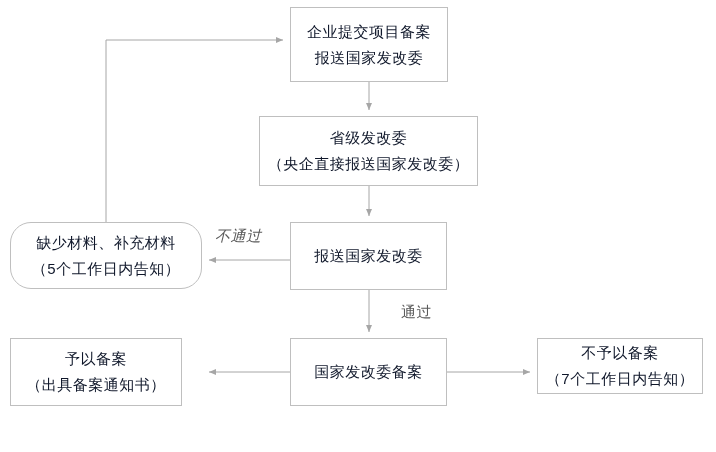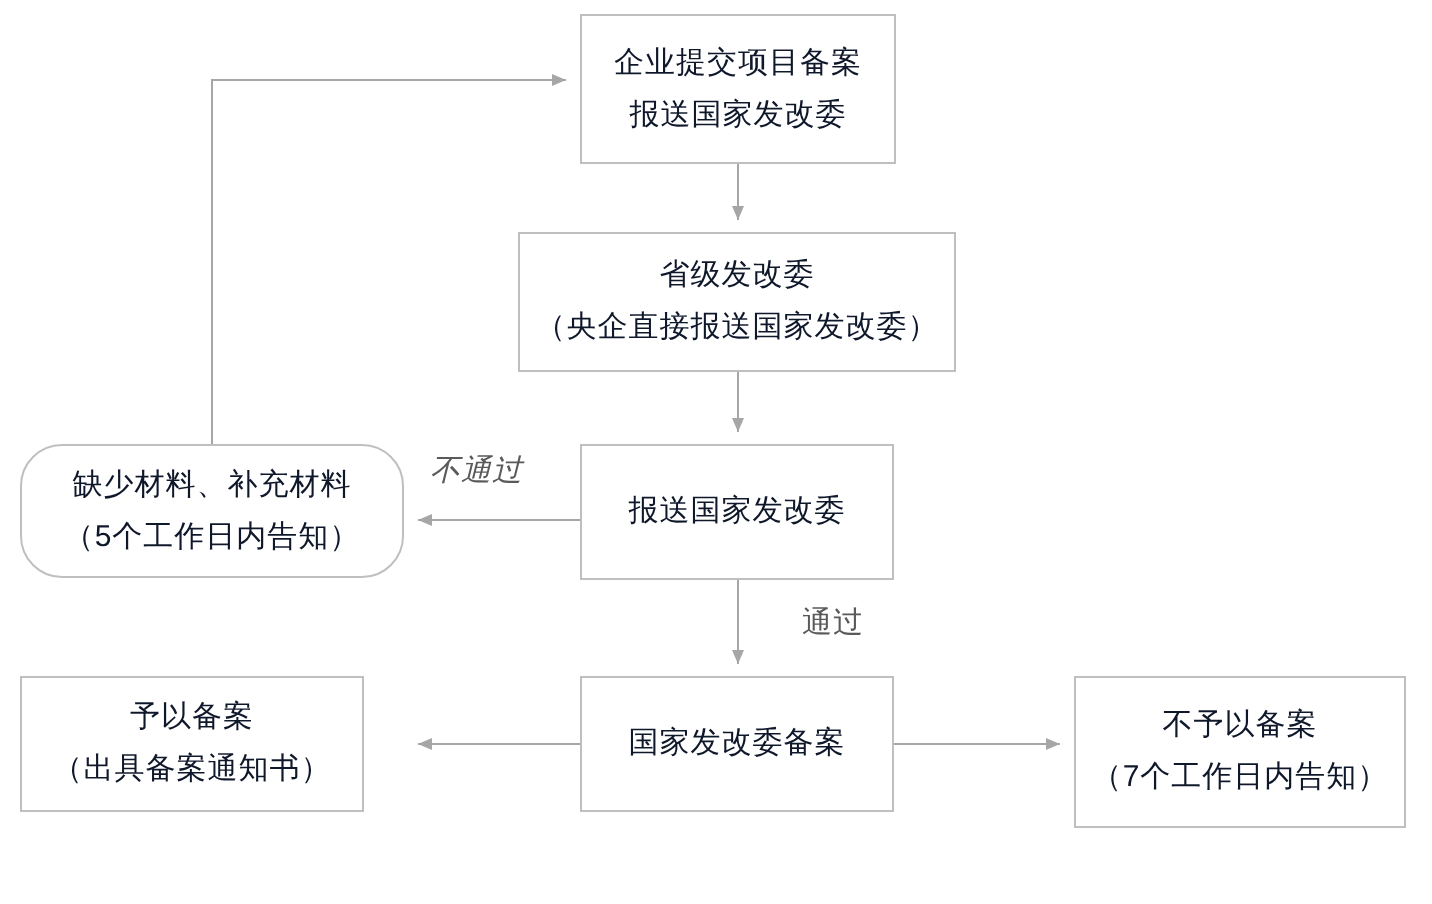--- a/index.html
+++ b/index.html
@@ -54,21 +54,21 @@
     padding: 0 2px;
   }
 
   
   #node-submit      { left: 290px; top: 7px;   width: 158px; height: 75px; }
   #node-provincial  { left: 259px; top: 116px; width: 219px; height: 70px; }
   #node-missing     { left: 10px;  top: 222px; width: 192px; height: 67px; border-radius: 21px; }
   #node-report      { left: 290px; top: 222px; width: 157px; height: 68px; }
   #node-approve     { left: 10px;  top: 338px; width: 172px; height: 68px; }
   #node-record      { left: 290px; top: 338px; width: 157px; height: 68px; }
-  #node-reject      { left: 537px; top: 338px; width: 166px; height: 76px; }
+  #node-reject      { left: 537px; top: 338px; width: 166px; height: 56px; }
 
   
   #label-fail { left: 213px; top: 227px; font-style: italic; }
   #label-pass { left: 399px; top: 303px; }
 </style>
 </head>
 <body>
 
 <div id="canvas">
 

